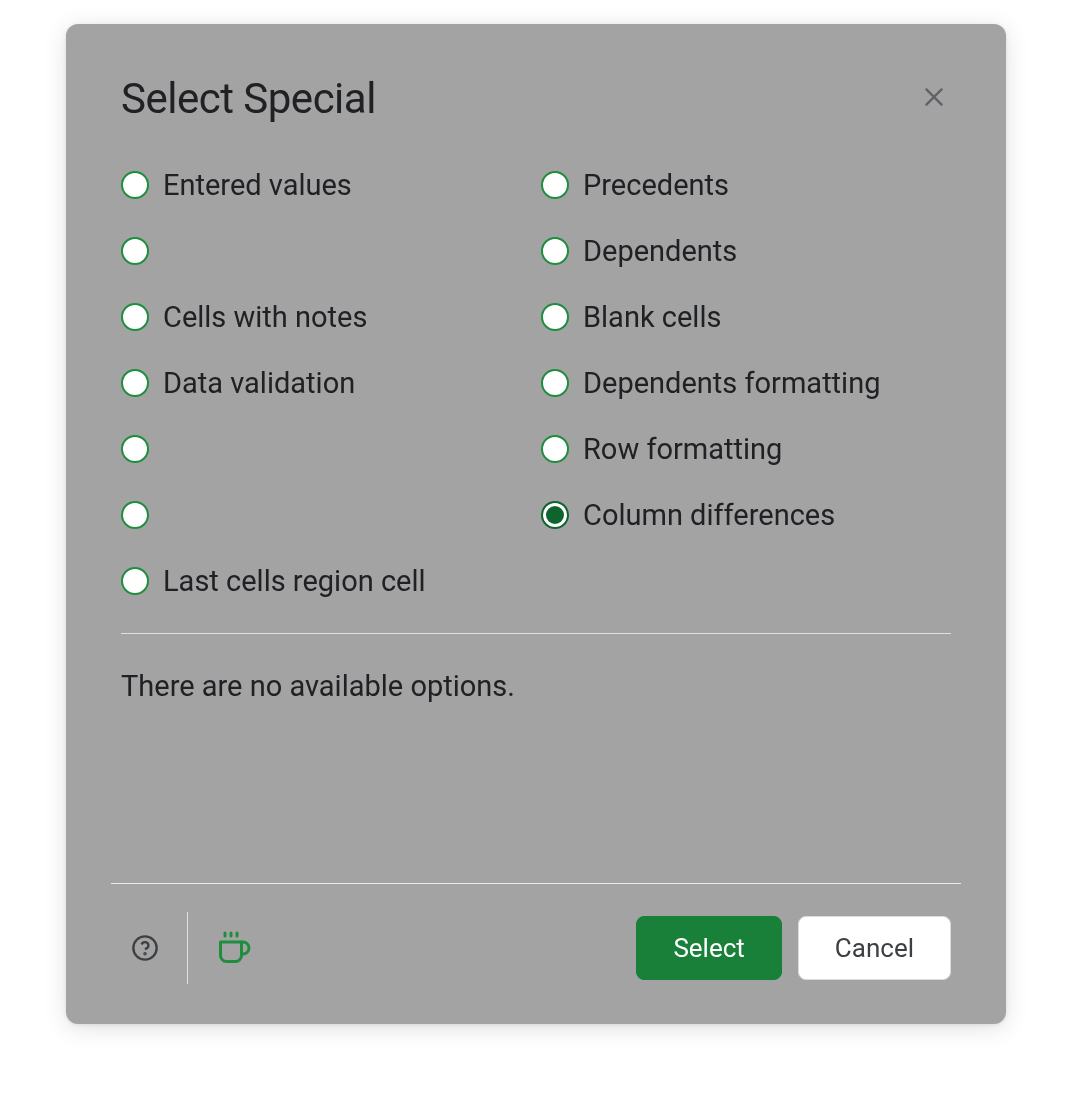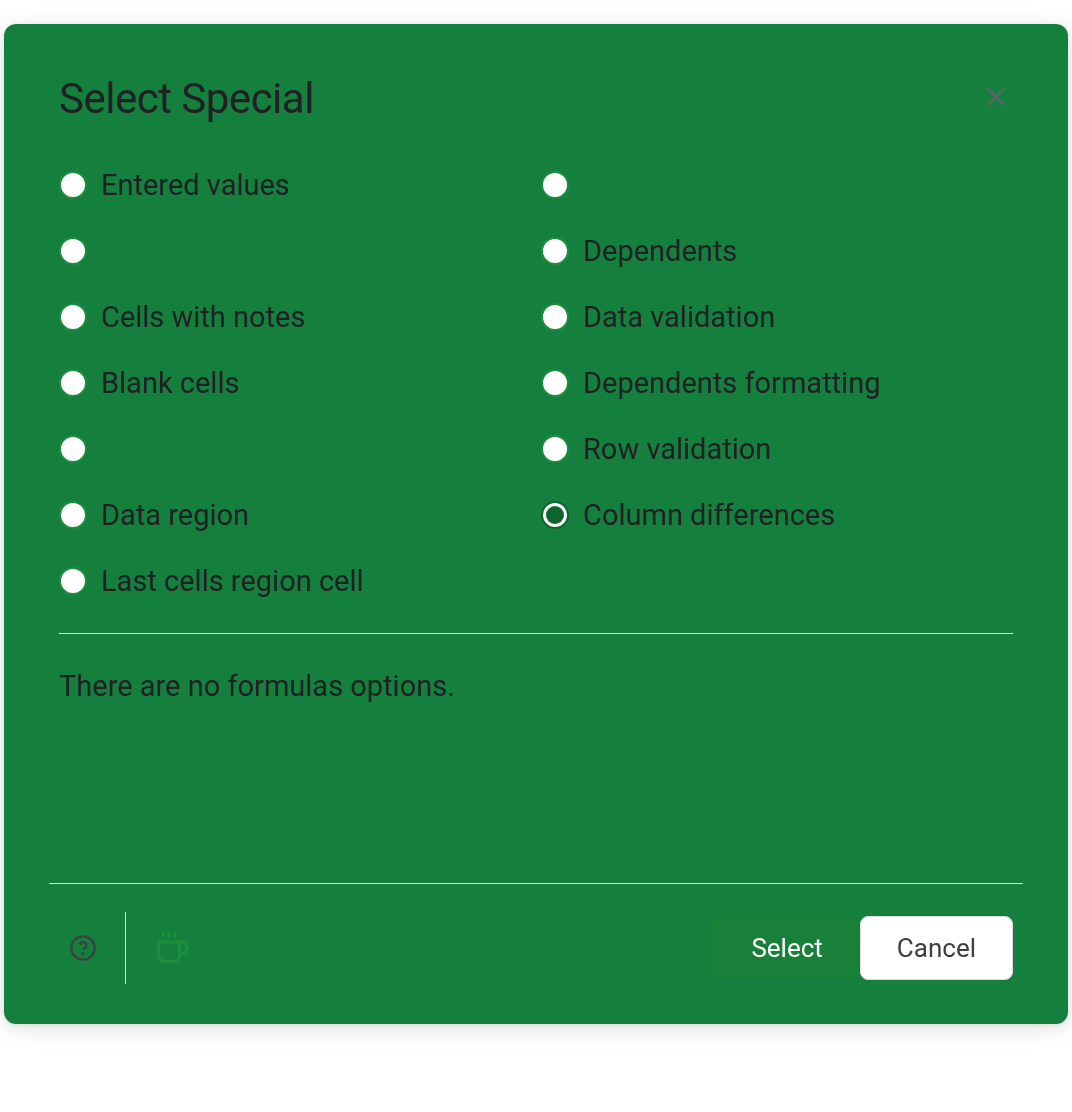--- a/index.html
+++ b/index.html
@@ -11,22 +11,22 @@
       font-family: -apple-system, BlinkMacSystemFont, "Segoe UI", Roboto, "Helvetica Neue", Arial, sans-serif;
       background: #ffffff;
       width: 1072px;
       height: 1112px;
       display: flex;
       align-items: flex-start;
       justify-content: center;
       padding-top: 24px;
     }
     .dialog {
-      width: 1064px;
-      background: #15803d;
+      width: 940px;
+      background: #a3a3a3;
       border-radius: 12px;
       box-shadow: 0 4px 24px rgba(0,0,0,0.12), 0 1px 4px rgba(0,0,0,0.08);
       padding: 50px 55px 40px 55px;
       position: relative;
       display: flex;
       flex-direction: column;
     }
     .dialog-header {
       display: flex;
       justify-content: space-between;
@@ -150,20 +150,21 @@
       display: flex;
       align-items: center;
       justify-content: center;
     }
     .coffee-btn svg {
       width: 36px;
       height: 36px;
     }
     .footer-right {
       display: flex;
+      gap: 16px;
     }
     .btn {
       font-size: 26px;
       padding: 16px 36px;
       border-radius: 8px;
       cursor: pointer;
       font-weight: 400;
       border: 1px solid transparent;
       font-family: inherit;
     }
@@ -193,75 +194,75 @@
   </div>
 
   <div class="options-grid">
 
     <div class="radio-option">
       <span class="radio-circle"></span>
       <span class="radio-label">Entered values</span>
     </div>
     <div class="radio-option">
       <span class="radio-circle"></span>
+      <span class="radio-label">Precedents</span>
     </div>
 
     <div class="radio-option">
       <span class="radio-circle"></span>
     </div>
     <div class="radio-option">
       <span class="radio-circle"></span>
       <span class="radio-label">Dependents</span>
     </div>
 
     <div class="radio-option">
       <span class="radio-circle"></span>
       <span class="radio-label">Cells with notes</span>
     </div>
     <div class="radio-option">
       <span class="radio-circle"></span>
+      <span class="radio-label">Blank cells</span>
+    </div>
+
+    <div class="radio-option">
+      <span class="radio-circle"></span>
       <span class="radio-label">Data validation</span>
     </div>
-
-    <div class="radio-option">
-      <span class="radio-circle"></span>
-      <span class="radio-label">Blank cells</span>
-    </div>
     <div class="radio-option">
       <span class="radio-circle"></span>
       <span class="radio-label">Dependents formatting</span>
     </div>
 
     <div class="radio-option">
       <span class="radio-circle"></span>
     </div>
     <div class="radio-option">
       <span class="radio-circle"></span>
-      <span class="radio-label">Row validation</span>
-    </div>
-
-    <div class="radio-option">
-      <span class="radio-circle"></span>
-      <span class="radio-label">Data region</span>
+      <span class="radio-label">Row formatting</span>
+    </div>
+
+    <div class="radio-option">
+      <span class="radio-circle"></span>
     </div>
     <div class="radio-option">
       <span class="radio-circle selected"></span>
       <span class="radio-label">Column differences</span>
     </div>
 
     <div class="radio-option">
       <span class="radio-circle"></span>
       <span class="radio-label">Last cells region cell</span>
     </div>
     <div></div>
   </div>
 
   <div class="divider"></div>
 
-  <p class="info-text">There are no formulas options.</p>
+  <p class="info-text">There are no available options.</p>
 
   <div class="dialog-footer">
     <div class="footer-left">
       <button class="help-btn">
         <svg viewBox="0 0 24 24" fill="none" stroke="currentColor" stroke-width="2">
           <circle cx="12" cy="12" r="10"></circle>
           <path d="M9.09 9a3 3 0 0 1 5.83 1c0 2-3 3-3 3"></path>
           <circle cx="12" cy="17" r="0.5" fill="currentColor"></circle>
         </svg>
       </button>

